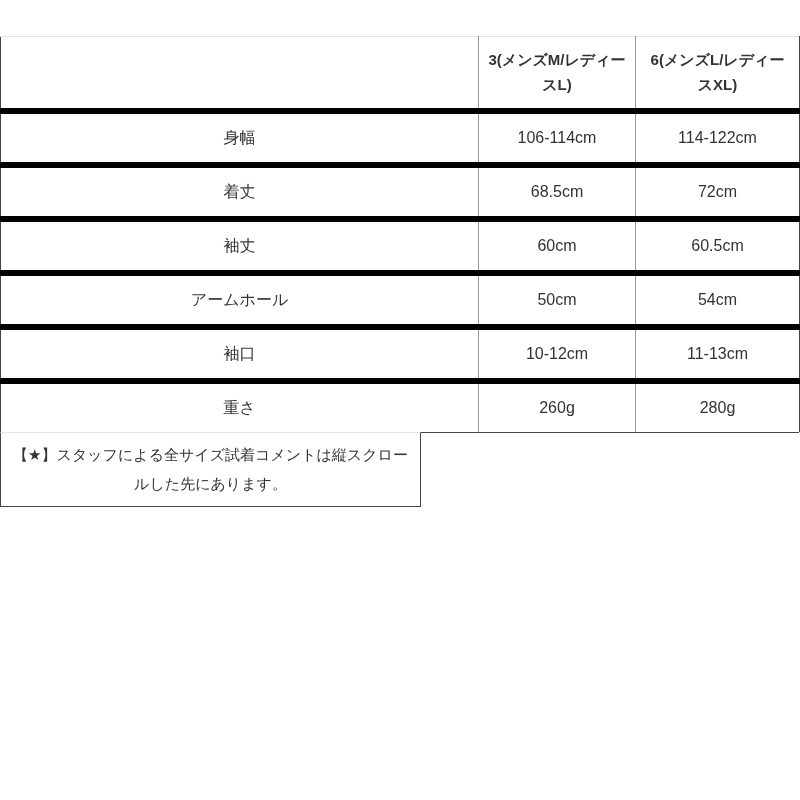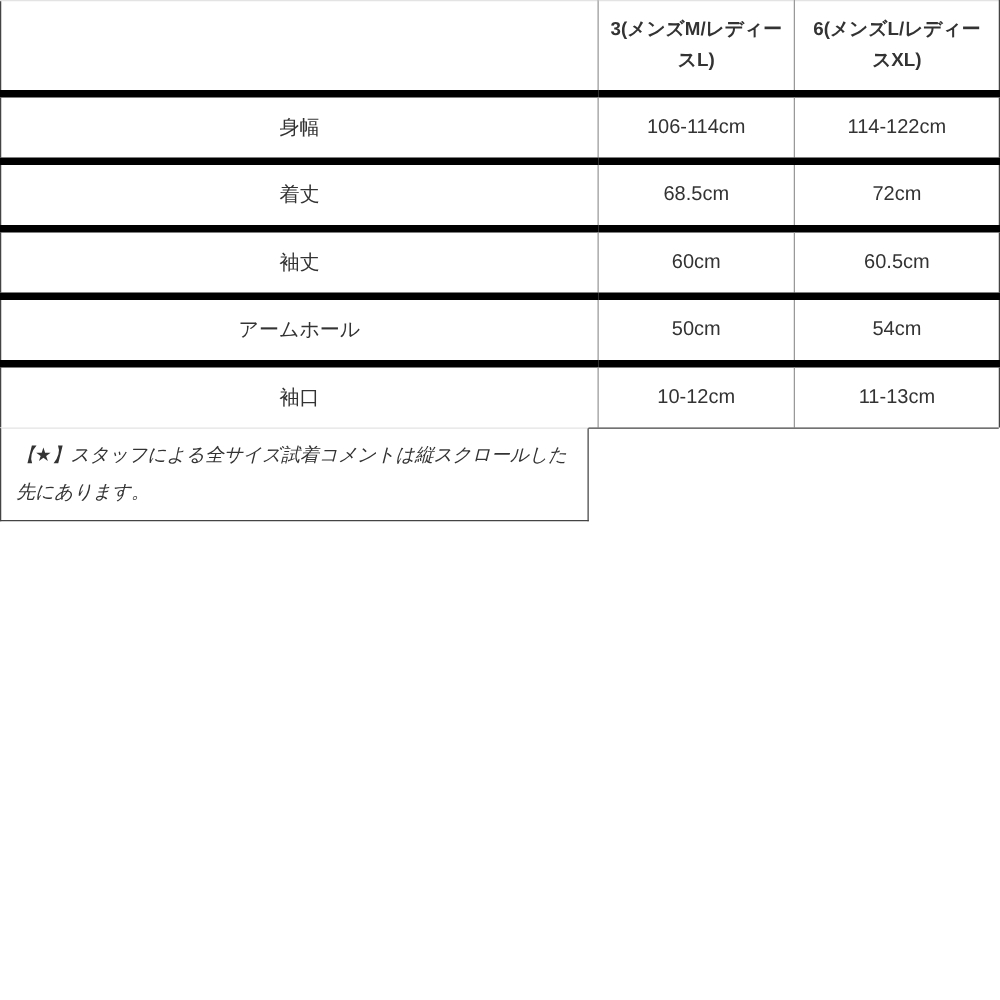--- a/index.html
+++ b/index.html
@@ -20,20 +20,21 @@
     left: 0;
     width: 799px;
   }
   table.size-table {
     border-collapse: collapse;
     table-layout: fixed;
     width: 799px;
     border-top: 1px solid #e3e3e3;
     border-left: 1px solid #444444;
     border-right: 1px solid #444444;
+    margin-top: 36px;
   }
   table.size-table th,
   table.size-table td {
     text-align: center;
     vertical-align: middle;
     padding: 0 8px;
     overflow: hidden;
   }
   table.size-table th + th,
   table.size-table td + td {
@@ -52,33 +53,33 @@
     border-top: 6px solid #000000;
   }
   
   .footer-strip {
     display: flex;
     width: 799px;
     align-items: stretch;
   }
   .footer-note {
     box-sizing: border-box;
-    width: 471px;
+    width: 421px;
     min-height: 73px;
     border-top: 1px solid #e3e3e3;
     border-left: 1px solid #444444;
     border-right: 1px solid #444444;
     border-bottom: 1px solid #444444;
     display: flex;
     align-items: center;
     justify-content: center;
+    text-align: center;
     font-size: 15px;
     line-height: 1.9;
     padding: 8px 12px;
-    font-style: italic;
   }
   .footer-filler {
     flex: 1;
     border-top: 1px solid #444444;
   }
 </style>
 </head>
 <body>
 
 <div class="size-table-wrap">
@@ -114,19 +115,24 @@
       <tr>
         <td>アームホール</td>
         <td>50cm</td>
         <td>54cm</td>
       </tr>
       <tr>
         <td>袖口</td>
         <td>10-12cm</td>
         <td>11-13cm</td>
       </tr>
+      <tr>
+        <td>重さ</td>
+        <td>260g</td>
+        <td>280g</td>
+      </tr>
     </tbody>
   </table>
   <div class="footer-strip">
     <div class="footer-note">【★】スタッフによる全サイズ試着コメントは縦スクロールした先にあります。</div>
     <div class="footer-filler"></div>
   </div>
 </div>
 
 </body></html>

